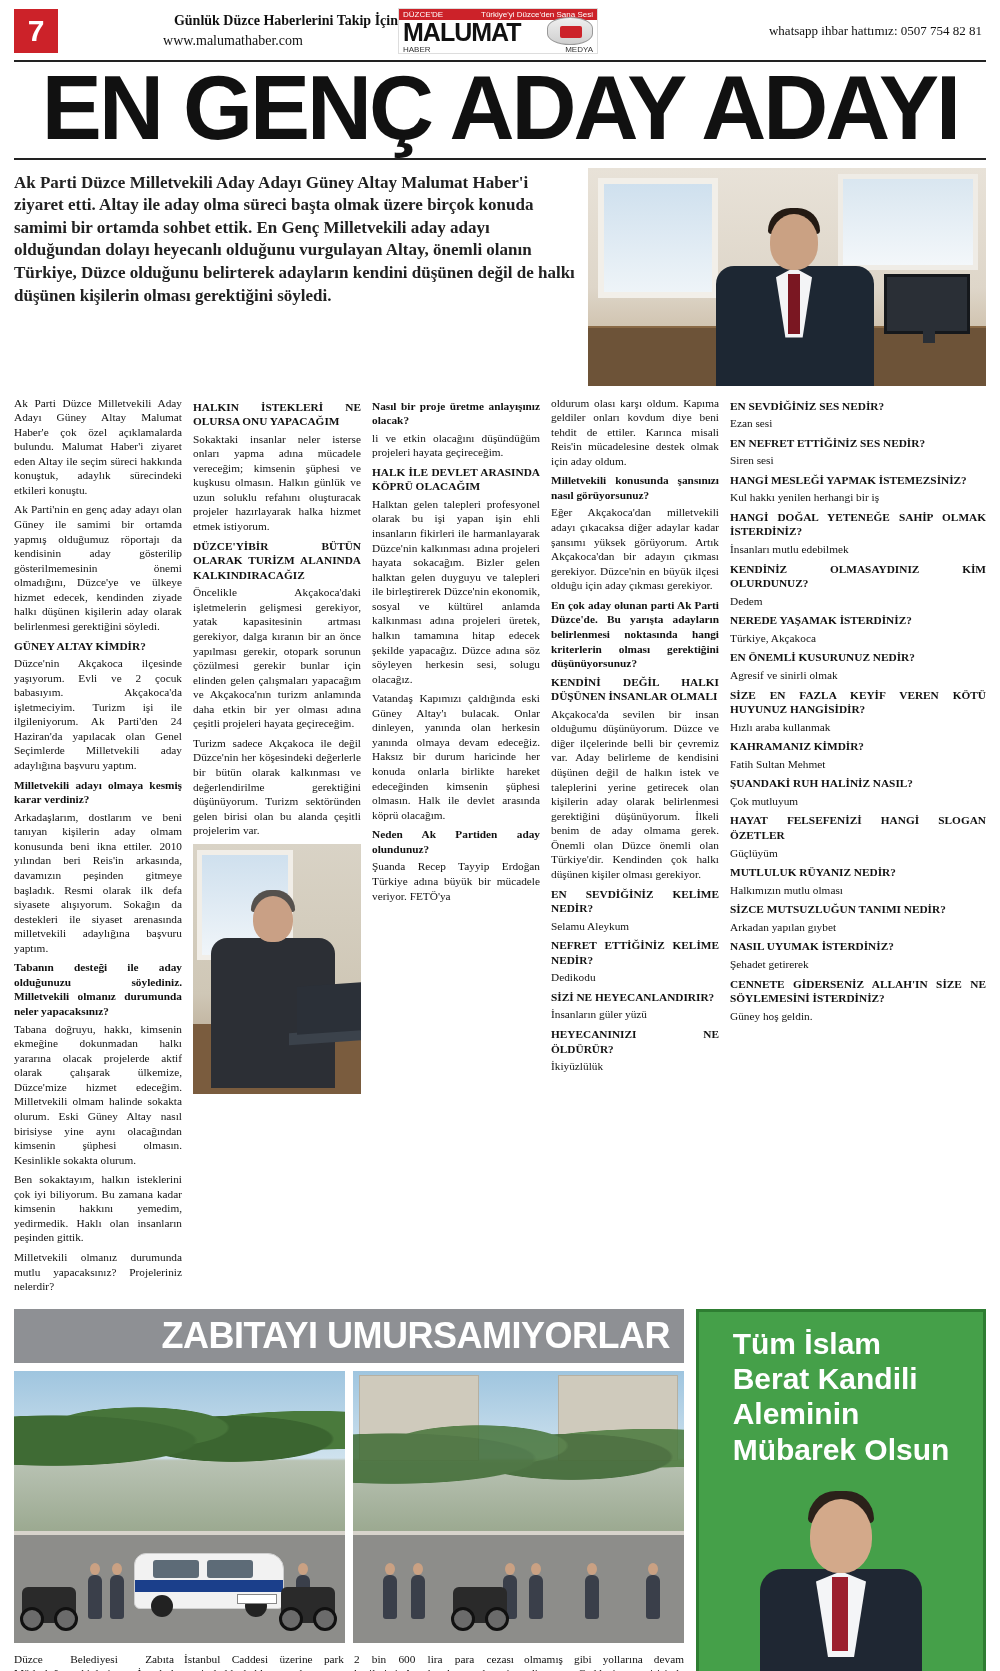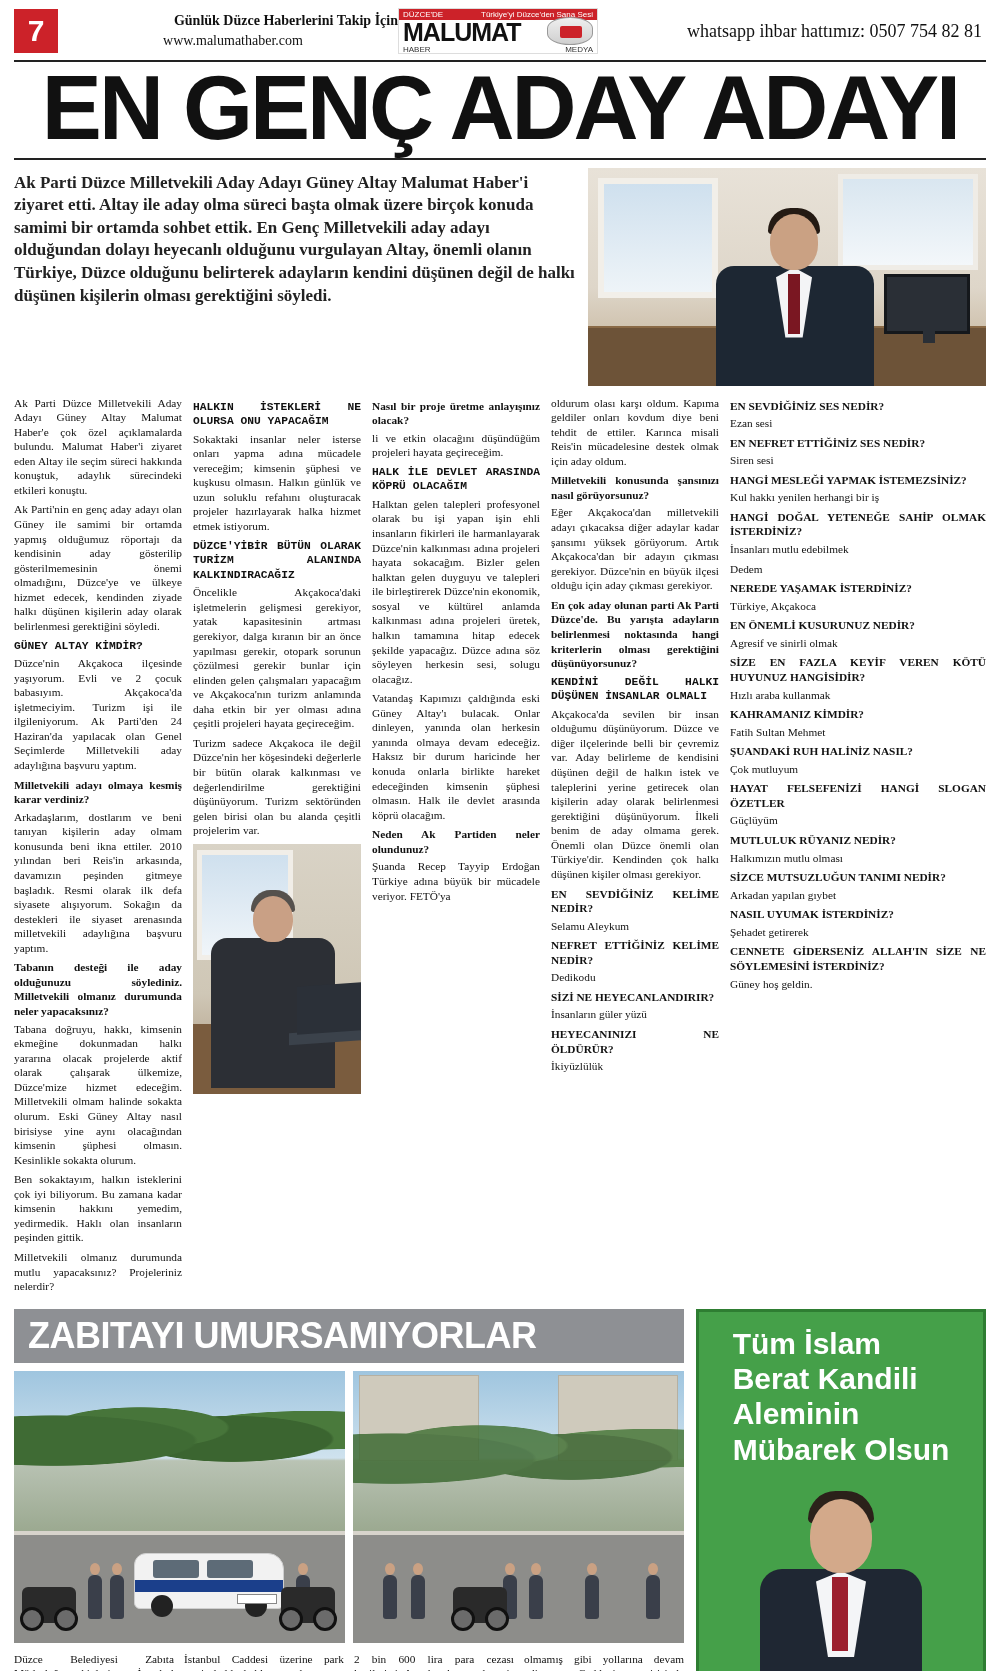--- a/index.html
+++ b/index.html
@@ -32,21 +32,21 @@
       padding:1px 4px; font-family:"Liberation Sans", sans-serif;}
   .logo-main { font-family:"Liberation Sans", sans-serif; font-weight:bold; font-size:25px;
       letter-spacing:-1px; line-height:1; padding-left:4px; }
   .logo-sub { display:flex; justify-content:space-between; font-size:8px;
       font-family:"Liberation Sans", sans-serif; padding:0 4px; color:#333;}
   .logo-disc { position:absolute; right:4px; top:8px; width:46px; height:28px;
       border-radius:50%/40%; background:linear-gradient(180deg,#efefef,#cfcfcf);
       border:1px solid #999; }
   .logo-disc::after{ content:""; position:absolute; left:12px; top:8px; width:22px;height:12px;
       background:#cc2229; border-radius:2px;}
-  .mast-right { flex:1; text-align:right; font-size:18px; padding-right:4px; }
+  .mast-right { flex:1; text-align:right; font-size:13px; padding-right:4px; }
 
   .rule { border-top:2px solid #222; margin:6px 0 2px; }
 
   
   .headline {
     font-family:"Liberation Sans", sans-serif;
     font-weight:bold;
     font-size:90px;
     line-height:0.95;
     letter-spacing:-3px;
@@ -85,39 +85,39 @@
       background:#2a2f36; border:3px solid #15181c;}
   .monitor::after{content:"";position:absolute;left:36px;bottom:-12px;width:12px;height:12px;background:#2a2f36;}
 
   
   .cols { display:flex; gap:11px; margin-top:10px; }
   .col { font-size:11.3px; line-height:1.29; text-align:justify; }
   .c1,.c2,.c3 { flex:0 0 168px; }
   .c4 { flex:0 0 168px; }
   .c5 { flex:1; }
   .col p { margin:0 0 5px; }
-  .sub { font-weight:bold; text-transform:uppercase; margin:4px 0 3px; font-size:11.3px;font-family:Liberation Mono, monospace; }
+  .sub { font-weight:bold; text-transform:uppercase; margin:4px 0 3px; font-size:11.3px; }
   .q { font-weight:bold; margin:3px 0; }
 
   .mid-photo { width:100%; height:250px; position:relative; overflow:hidden; margin:6px 0 6px; }
   .mp-bg { position:absolute; inset:0; background:linear-gradient(180deg,#d9d3c6 0%,#cfc7b6 60%,#a8937a 100%);}
   .mp-win{ position:absolute; left:4px; top:6px; width:96px; height:110px;
       background:linear-gradient(180deg,#cfe0ee,#f0f5f9); border:5px solid #f1eee8;}
   .mp-desk{position:absolute; left:0; bottom:0; width:100%; height:70px; background:#7a5c3e;}
   .mp-lap { position:absolute; left:104px; bottom:62px; width:78px; height:48px; background:#2b3038; transform:skewY(-4deg);}
   .mp-lapb{ position:absolute; left:96px; bottom:52px; width:96px; height:12px; background:#3b424b; transform:skewY(-4deg);}
   .mp-m1h { position:absolute; left:60px; top:52px; width:40px; height:46px; background:#c9a085; border-radius:50% 50% 45% 45%;}
   .mp-m1hair{position:absolute; left:58px; top:46px; width:44px; height:22px; background:#55514d; border-radius:22px 22px 3px 3px;}
   .mp-m1b { position:absolute; left:18px; top:94px; width:124px; height:150px; background:#2c2f35; border-radius:16px 16px 0 0;}
 
   
   .s2-wrap { margin-top:10px; display:flex; gap:12px; }
   .s2-main { flex:1; }
   .s2-title-bar { background:#8e9094; color:#fff; font-family:"Liberation Sans", sans-serif;
-      font-weight:bold; font-size:36px; padding:6px 14px; letter-spacing:-0.5px; }
+      font-weight:bold; font-size:36px; padding:6px 14px; letter-spacing:-0.5px;text-align:right; }
   .s2-photos { display:flex; gap:8px; margin-top:8px; }
   .ph { flex:1; height:272px; position:relative; overflow:hidden; }
   .street-sky{position:absolute;inset:0;background:linear-gradient(180deg,#9fc5df 0%,#cfe2ee 32%,#b9c3b4 33%,#9aa88f 60%,#8f8f8b 61%,#9b9b97 100%);}
   .trees { position:absolute; left:0; top:18px; width:100%; height:86px;
       background:radial-gradient(ellipse at 12% 60%, #3f6b34 0 34%, transparent 35%),
                  radial-gradient(ellipse at 38% 45%, #47753a 0 30%, transparent 31%),
                  radial-gradient(ellipse at 66% 58%, #3b6530 0 32%, transparent 33%),
                  radial-gradient(ellipse at 90% 48%, #4a7a3c 0 30%, transparent 31%);}
   .road { position:absolute; left:0; bottom:0; width:100%; height:108px; background:#8d8d8a;}
   .curb { position:absolute; left:0; bottom:104px; width:100%; height:8px; background:#d8d4cc;}
@@ -234,21 +234,21 @@
 
       </div>
     </div>
 
     <div class="col c3">
       <div class="q">Nasıl bir proje üretme anlayışınız olacak?</div>
       <p>li ve etkin olacağını düşündüğüm projeleri hayata geçireceğim.</p>
       <div class="sub">HALK İLE DEVLET ARASINDA KÖPRÜ OLACAĞIM</div>
       <p>Halktan gelen talepleri profesyonel olarak bu işi yapan işin ehli insanların fikirleri ile harmanlayarak Düzce'nin kalkınması adına projeleri hayata sokacağım. Bizler gelen halktan gelen duyguyu ve talepleri ile birleştirerek Düzce'nin ekonomik, sosyal ve kültürel anlamda kalkınması adına projeleri üretek, halkın tamamına hitap edecek şekilde yapacağız. Düzce adına söz söyleyen herkesin sesi, solugu olacağız.</p>
       <p>Vatandaş Kapımızı çaldığında eski Güney Altay'ı bulacak. Onlar dinleyen, yanında olan herkesin yanında olmaya devam edeceğiz. Haksız bir durum haricinde her konuda onlarla birlikte hareket edeceğinden kimsenin şüphesi olmasın. Halk ile devlet arasında köprü olacağım.</p>
-      <div class="q">Neden Ak Partiden neler olundunuz?</div>
+      <div class="q">Neden Ak Partiden aday olundunuz?</div>
       <p>Şuanda Recep Tayyip Erdoğan Türkiye adına büyük bir mücadele veriyor. FETÖ'ya</p>
     </div>
 
     <div class="col c4">
       <p>oldurum olası karşı oldum. Kapıma geldiler onları kovdum diye beni tehdit de ettiler. Karınca misali Reis'in mücadelesine destek olmak için aday oldum.</p>
       <div class="q">Milletvekili konusunda şansınızı nasıl görüyorsunuz?</div>
       <p>Eğer Akçakoca'dan milletvekili adayı çıkacaksa diğer adaylar kadar şansımı yüksek görüyorum. Artık Akçakoca'dan bir adayın çıkması gerekiyor. Düzce'nin en büyük ilçesi olduğu için aday çıkması gerekiyor.</p>
       <div class="q">En çok aday olunan parti Ak Parti Düzce'de. Bu yarışta adayların belirlenmesi noktasında hangi kriterlerin olması gerektiğini düşünüyorsunuz?</div>
       <div class="sub">KENDİNİ DEĞİL HALKI DÜŞÜNEN İNSANLAR OLMALI</div>
       <p>Akçakoca'da sevilen bir insan olduğumu düşünüyorum. Düzce ve diğer ilçelerinde belli bir çevremiz var. Aday belirleme de kendisini düşünen değil de halkın istek ve taleplerini yerine getirecek olan kişilerin aday olarak belirlenmesi gerektiğini düşünüyorum. İlkeli benim de aday olmama gerek. Önemli olan Düzce önemli olan Türkiye'dir. Kendinden çok halkı düşünen kişiler olması gerekiyor.</p>
@@ -264,20 +264,21 @@
 
     <div class="col c5">
       <div class="q">EN SEVDİĞİNİZ SES NEDİR?</div>
       <p>Ezan sesi</p>
       <div class="q">EN NEFRET ETTİĞİNİZ SES NEDİR?</div>
       <p>Siren sesi</p>
       <div class="q">HANGİ MESLEĞİ YAPMAK İSTEMEZSİNİZ?</div>
       <p>Kul hakkı yenilen herhangi bir iş</p>
       <div class="q">HANGİ DOĞAL YETENEĞE SAHİP OLMAK İSTERDİNİZ?</div>
       <p>İnsanları mutlu edebilmek</p>
+      <div class="q">KENDİNİZ OLMASAYDINIZ KİM OLURDUNUZ?</div>
       <p>Dedem</p>
       <div class="q">NEREDE YAŞAMAK İSTERDİNİZ?</div>
       <p>Türkiye, Akçakoca</p>
       <div class="q">EN ÖNEMLİ KUSURUNUZ NEDİR?</div>
       <p>Agresif ve sinirli olmak</p>
       <div class="q">SİZE EN FAZLA KEYİF VEREN KÖTÜ HUYUNUZ HANGİSİDİR?</div>
       <p>Hızlı araba kullanmak</p>
       <div class="q">KAHRAMANIZ KİMDİR?</div>
       <p>Fatih Sultan Mehmet</p>
       <div class="q">ŞUANDAKİ RUH HALİNİZ NASIL?</div>

